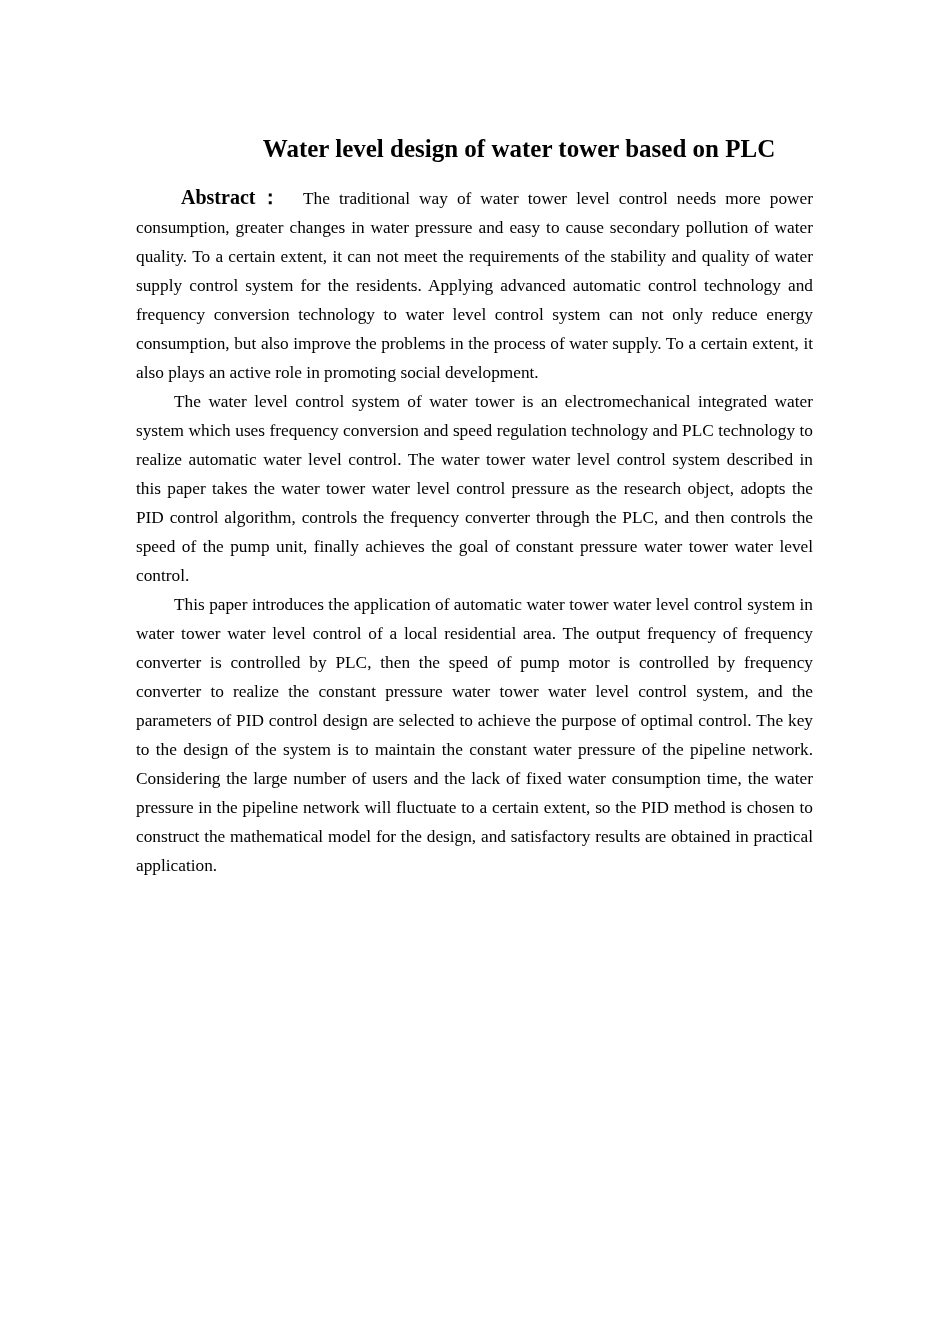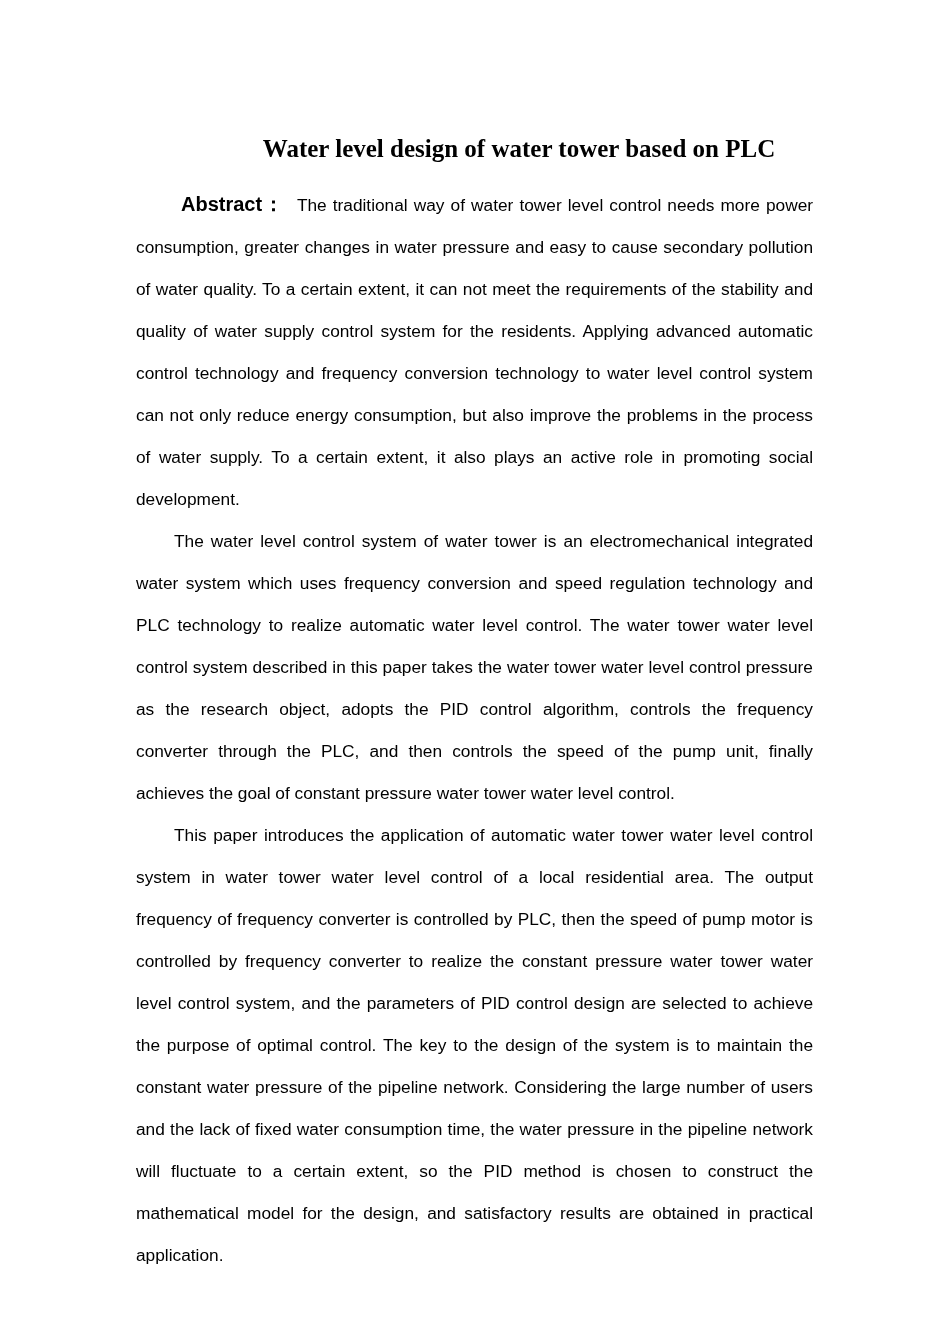--- a/index.html
+++ b/index.html
@@ -6,22 +6,22 @@
   body { width: 950px; height: 1344px; position: relative; overflow: hidden; }
   .page { position: absolute; left: 0; top: 0; width: 950px; height: 1344px; background: #fff; }
   .title {
     position: absolute; left: 0; width: 950px; top: 133px; text-align: center;
     font-family: "Liberation Serif", serif; font-weight: bold; font-size: 25px; color: #000;
     line-height: 32px;
     padding-left: 44px;
   }
   .body {
     position: absolute; left: 136px; width: 677px; top: 183px;
-    font-family: Liberation Sans, sans-serif; font-size: 17.3px; color: #000;
-    line-height: 42px; text-align: justify;
+    font-family: Liberation Serif, serif; font-size: 17.3px; color: #000;
+    line-height: 29px; text-align: justify;
   }
   .body p { margin: 0; }
   .abs-head { font-weight: bold; font-size: 20px; }
   .p1 { text-indent: 45px; }
   .indent { text-indent: 38px; }
   .kw-head { font-weight: bold; }
 </style>
 </head>
 <body>
 

